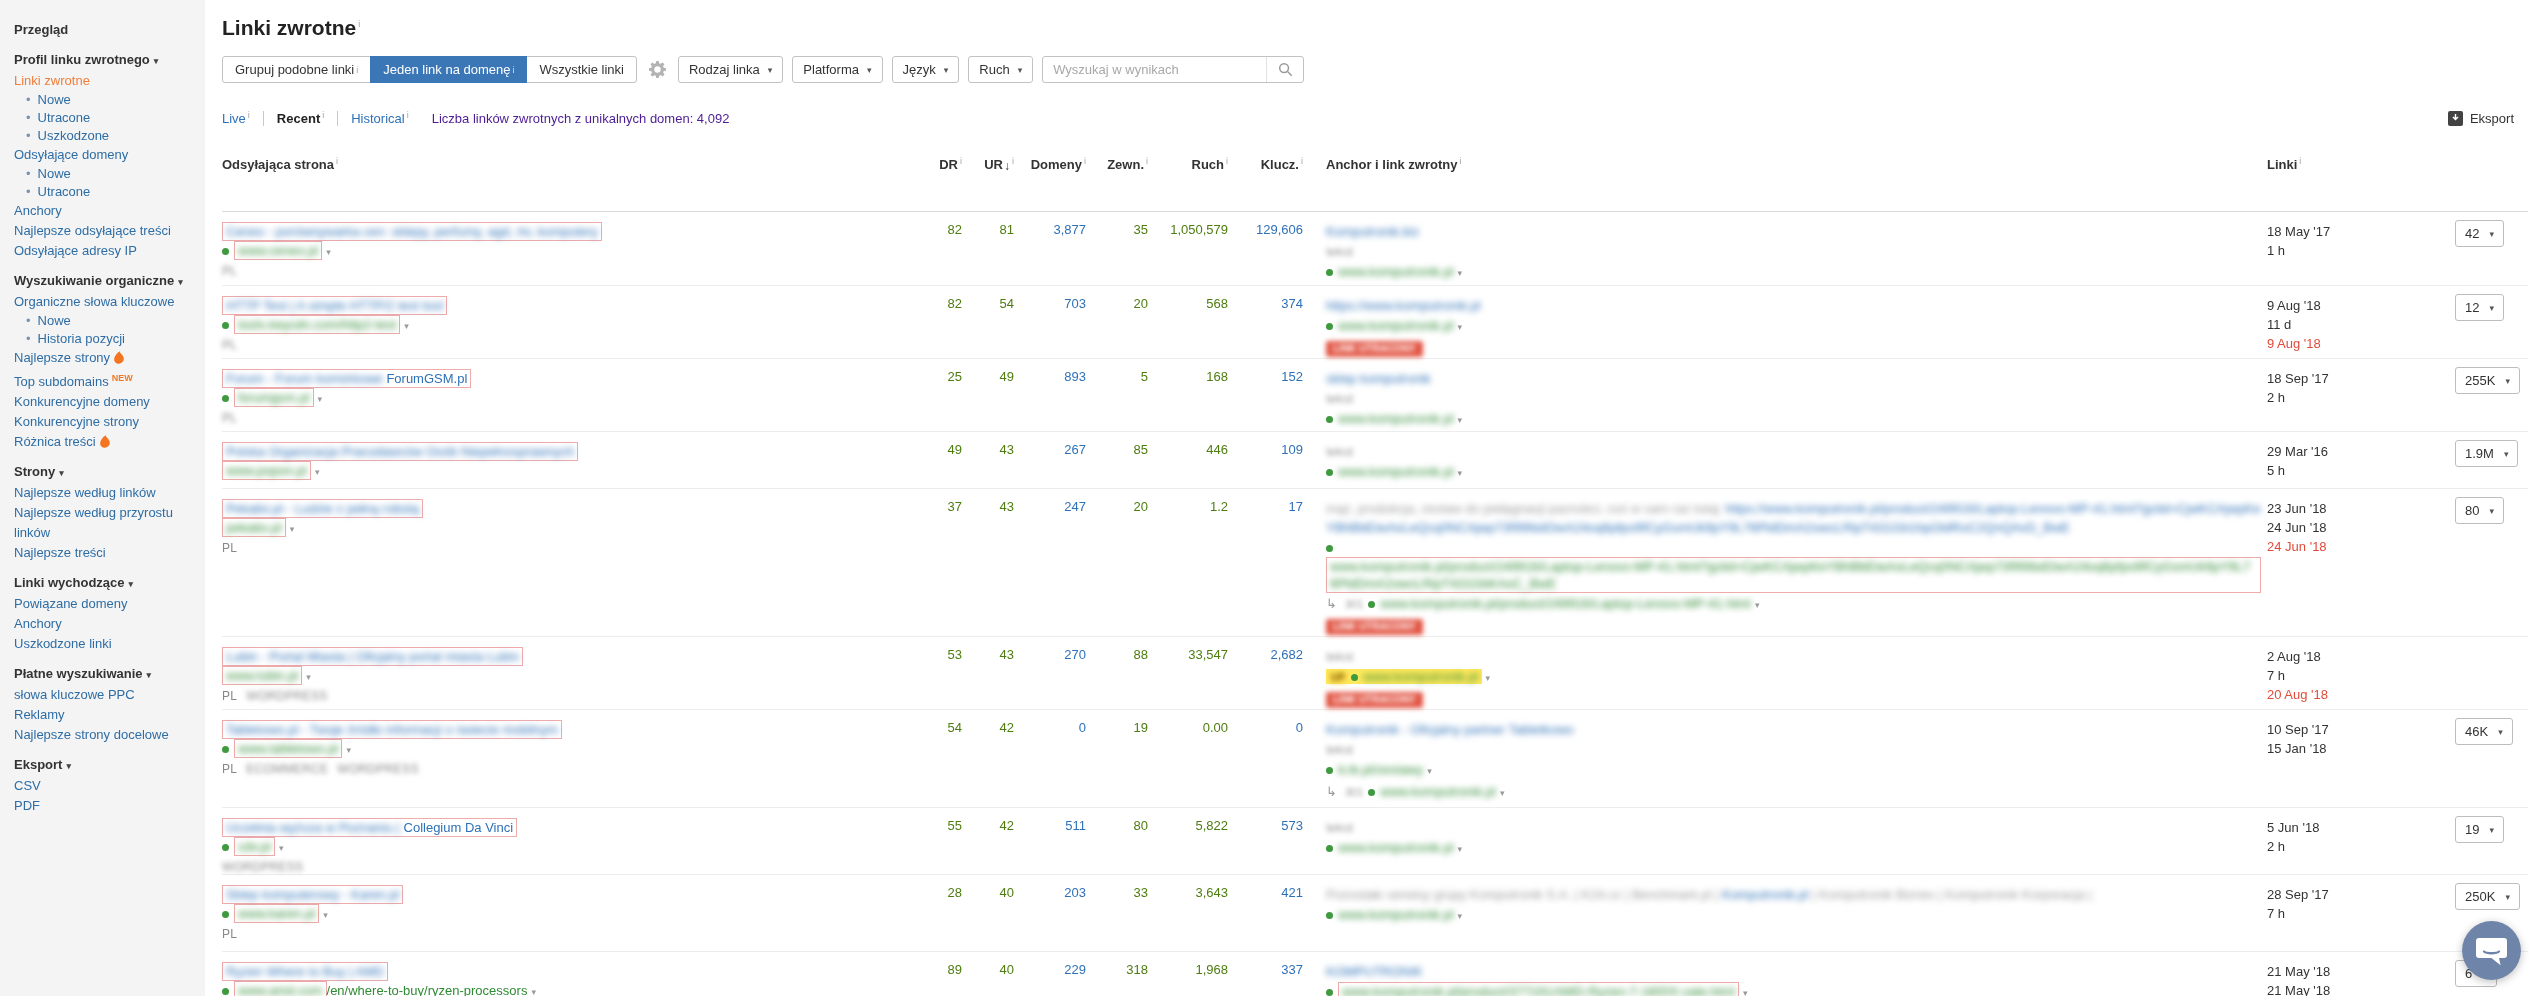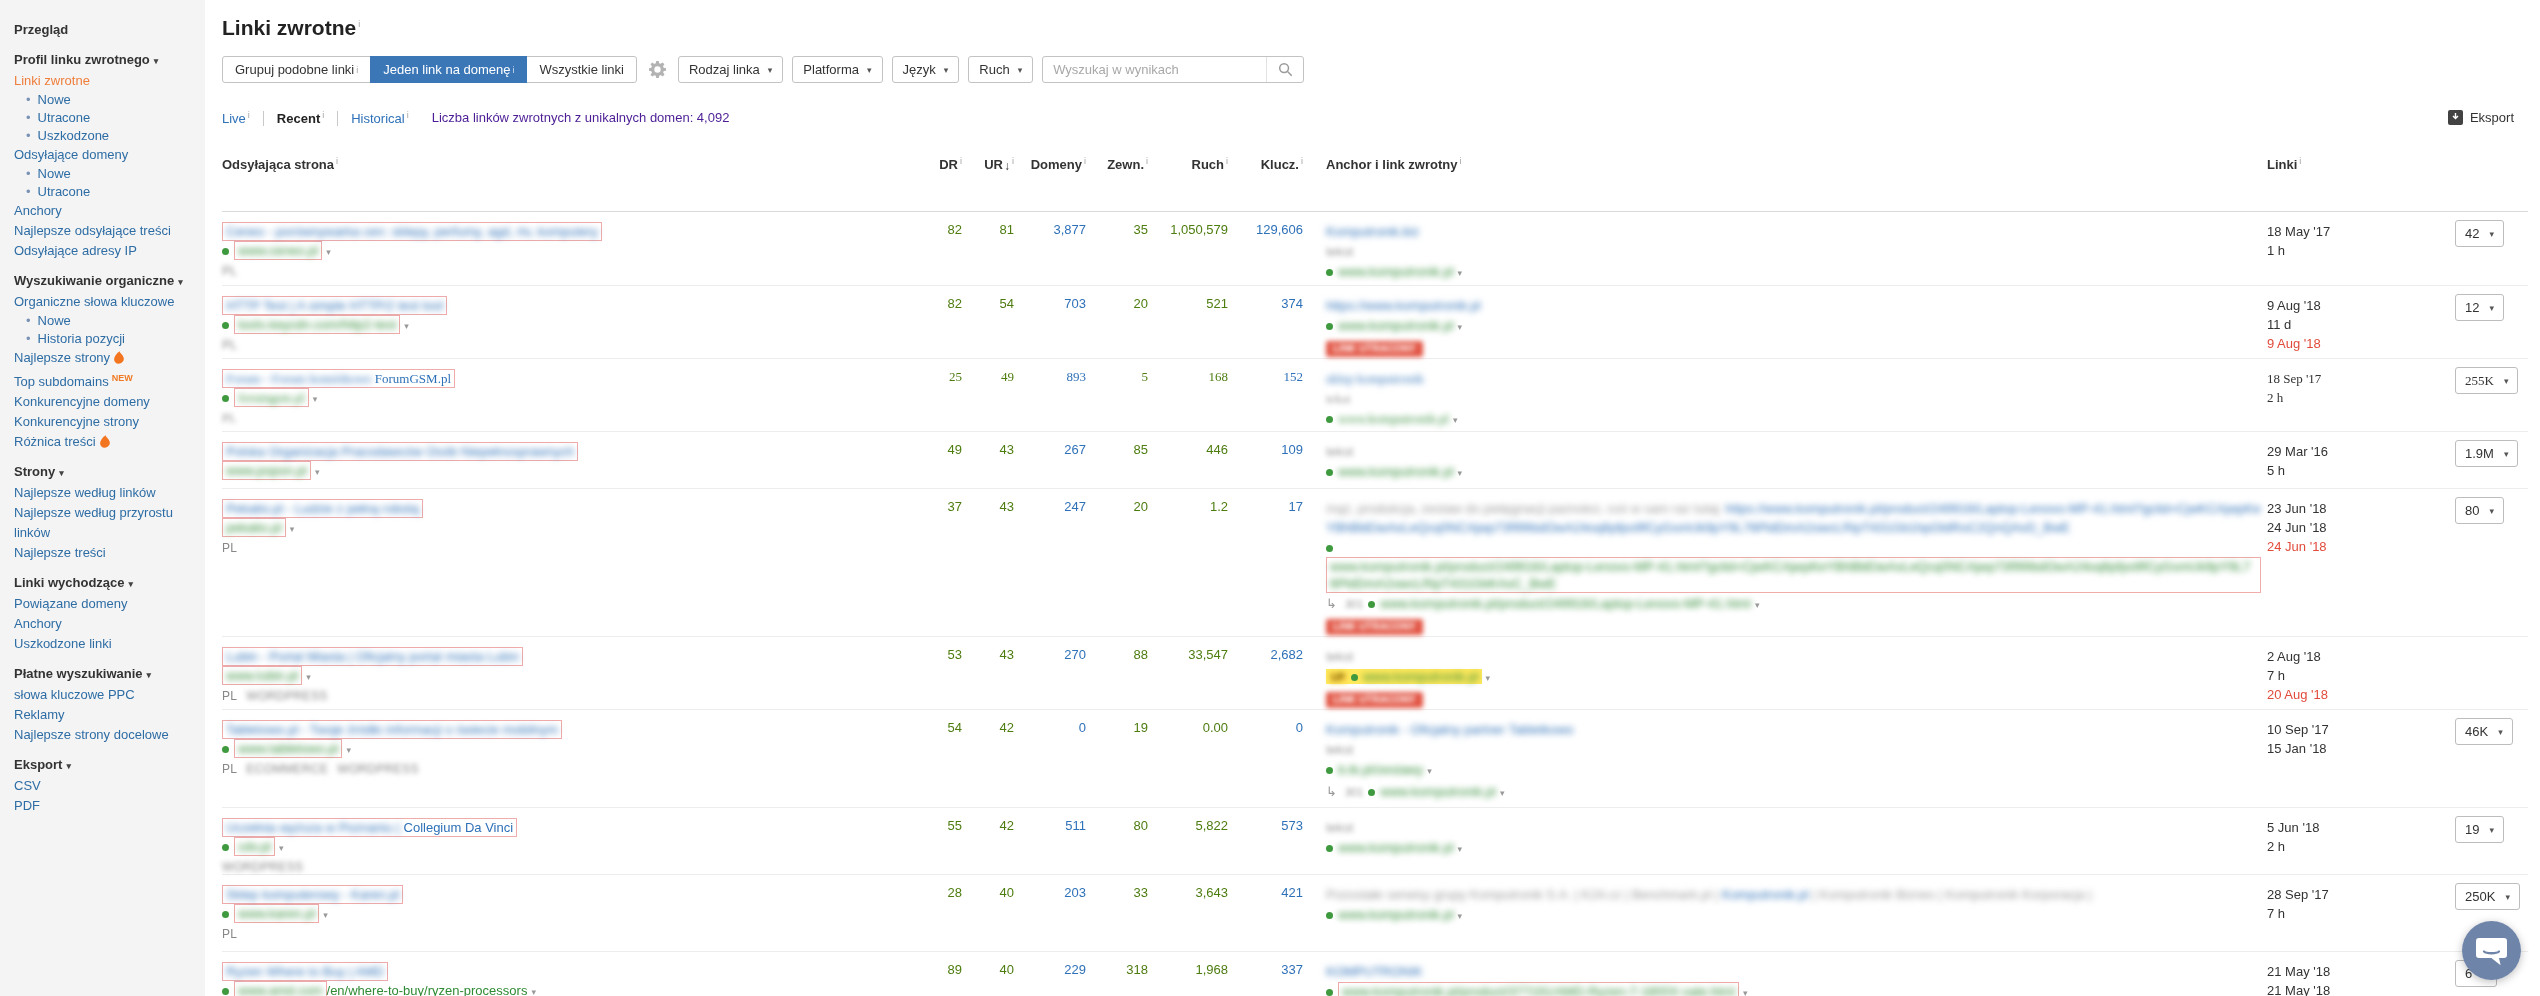--- a/index.html
+++ b/index.html
@@ -29,21 +29,21 @@
   .btn:last-child{border-radius:0 3px 3px 0}
   .btn.active{background:#3b77b7;border-color:#3b77b7;color:#fff;position:relative;z-index:1}
   .gear{margin:0 3px;cursor:pointer;display:flex}
   .dd{display:flex;align-items:center;gap:8px;border:1px solid #c3c3c3;border-radius:3px;background:#fff;padding:0 10px;font-size:13px;height:27px;box-sizing:border-box;cursor:pointer}
   .ddcaret{font-size:9px;color:#555}
   .search{display:flex;align-items:center;border:1px solid #c3c3c3;border-radius:3px;height:27px;box-sizing:border-box;width:262px;background:#fff}
   .search input{border:none;outline:none;flex:1;font-size:13px;padding:0 10px;color:#333;font-family:inherit;background:transparent}
   .search input::placeholder{color:#a8a8a8}
   .search-btn{width:36px;height:100%;display:flex;justify-content:center;align-items:center;border-left:1px solid #e2e2e2;cursor:pointer}
 
-  .modes{display:flex;align-items:flex-start;margin-top:27px;font-size:13px;gap:13px}
+  .modes{display:flex;align-items:center;margin-top:27px;font-size:13px;gap:13px}
   .mode{color:#2e71b8;cursor:pointer}
   .mode.active{color:#222;font-weight:bold}
   .vdiv{width:1px;height:15px;background:#c9c9c9}
   .count{color:#4c1d95;margin-left:10px}
   .export{margin-left:auto;margin-right:14px;display:flex;align-items:center;gap:7px;color:#333;cursor:pointer}
 
   
   .thead,.trow{display:grid;grid-template-columns:710px 30px 52px 72px 62px 80px 75px 958px 188px 78px}
   .thead{margin-top:26px;border-bottom:1px solid #dadada;font-weight:bold;color:#333;font-size:13px;min-height:60px;box-sizing:border-box;align-items:start;line-height:18px}
   .num{text-align:right}
@@ -213,35 +213,35 @@
       <div class="trow" style="min-height: 73px;">
         <div class="cell c-page">
           <div class="line"><span class="rbox"><span class="bl blue">HTTP Test | A simple HTTP/2 test tool</span></span></div>
           <div class="line"><span class="gdot"></span><span class="rbox"><span class="bl green">tools.keycdn.com/http2-test</span></span><span class="ucaret">▾</span></div>
           <div class="badges"><span class="badge bl2">PL</span></div>
         </div>
         <div class="num mnum">82</div>
         <div class="num mnum">54</div>
         <div class="num mlink">703</div>
         <div class="num mnum">20</div>
-        <div class="num mnum">521</div>
+        <div class="num mnum">568</div>
         <div class="num mlink">374</div>
         <div class="c-anchor">
           <div class="aline"><span class="bl blue">https://www.komputronik.pl</span></div>
           <div class="aline"><span class="gdot"></span><span class="bl green">www.komputronik.pl</span><span class="ucaret">▾</span></div>
           <div class="aline"><span class="lost-badge">LINK UTRACONY</span></div>
         </div>
         <div class="c-seen">
           <div class="seen-n">9 Aug '18</div>
           <div class="seen-n">11 d</div>
           <div class="seen-lost">9 Aug '18</div>
         </div>
         <div class="c-links"><span class="sel">12<span class="ddcaret">▾</span></span></div>
       </div>
-      <div class="trow" style="min-height: 68px; font-family: Liberation Serif, serif;">
+      <div class="trow" style="min-height: 68px;">
         <div class="cell c-page">
           <div class="line"><span class="rbox"><span class="bl blue">Forum - Forum komórkowe </span><span class="blue">ForumGSM.pl</span></span></div>
           <div class="line"><span class="gdot"></span><span class="rbox"><span class="bl green">forumgsm.pl</span></span><span class="ucaret">▾</span></div>
           <div class="badges"><span class="badge bl2">PL</span></div>
         </div>
         <div class="num mnum">25</div>
         <div class="num mnum">49</div>
         <div class="num mlink">893</div>
         <div class="num mnum">5</div>
         <div class="num mnum">168</div>

